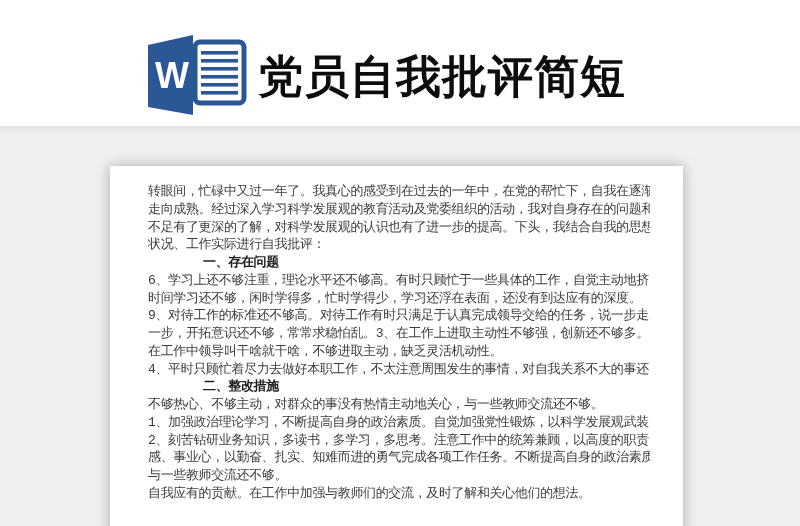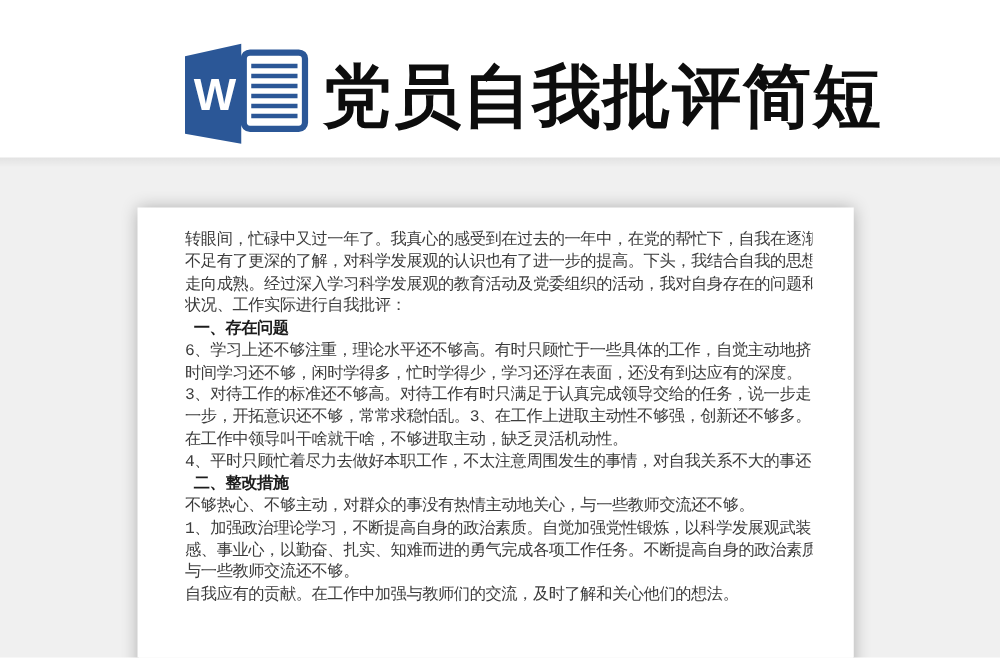--- a/index.html
+++ b/index.html
@@ -21,38 +21,38 @@
   }
   .word-icon .panel{fill:var(--word-blue,#2b5797);}
   .word-icon .doc-border{fill:#ffffff;stroke:var(--word-blue,#2b5797);stroke-width:5px;}
   .word-icon .stripe{fill:var(--word-blue,#2b5797);}
   .word-icon text{
     fill:#ffffff;font-family:"Liberation Sans",sans-serif;
     font-weight:bold;font-size:36px;
   }
   .page-title{
     position:absolute;left:258px;top:53px;
-    font-size:55px;line-height:48px;font-weight:bold;
+    font-size:45px;line-height:48px;font-weight:bold;
     color:var(--title-color,#0d0d0d);
     letter-spacing:1px;white-space:nowrap;
   }
   .doc-page{
     position:absolute;left:110px;top:166px;width:573px;height:620px;
     background:var(--page-bg,#ffffff);
     box-shadow:0 0 13px rgba(0,0,0,0.30);
   }
   .doc-text{
     padding:17px 33px 0 38px;
     font-size:13px;letter-spacing:-0.35px;
     color:var(--body-text,#3c3c3c);
   }
   .doc-line{
     height:17.75px;line-height:17.75px;white-space:nowrap;overflow:hidden;font-family:Liberation Mono, monospace;
   }
-  .doc-line.bold{font-weight:bold;color:#1c1c1c;}
+  .doc-line.bold{font-weight:bold;color:#1c1c1c;margin-left:48px;}
   .doc-line.indent{padding-left:7px;}
 </style>
 </head>
 <body>
 
 <div class="stage">
 
   <div class="header">
     <svg class="word-icon" viewBox="0 0 102 85">
       <rect class="doc-border" x="50" y="10" width="49" height="61" rx="5"></rect>
@@ -65,32 +65,33 @@
       <polygon class="panel" points="3,13 48,3 48,83 3,75"></polygon>
       <text x="10" y="56">W</text>
     </svg>
     <div class="page-title">党员自我批评简短</div>
   </div>
   <div class="header-shadow"></div>
 
   <div class="doc-page">
     <div class="doc-text">
         <div class="doc-line">转眼间，忙碌中又过一年了。我真心的感受到在过去的一年中，在党的帮忙下，自我在逐渐</div>
+        <div class="doc-line">走向成熟。经过深入学习科学发展观的教育活动及党委组织的活动，我对自身存在的问题和</div>
         <div class="doc-line">不足有了更深的了解，对科学发展观的认识也有了进一步的提高。下头，我结合自我的思想</div>
-        <div class="doc-line">走向成熟。经过深入学习科学发展观的教育活动及党委组织的活动，我对自身存在的问题和</div>
         <div class="doc-line">状况、工作实际进行自我批评：</div>
         <div class="doc-line bold indent">一、存在问题</div>
         <div class="doc-line">6、学习上还不够注重，理论水平还不够高。有时只顾忙于一些具体的工作，自觉主动地挤</div>
         <div class="doc-line">时间学习还不够，闲时学得多，忙时学得少，学习还浮在表面，还没有到达应有的深度。</div>
-        <div class="doc-line">3、对待工作的标准还不够高。对待工作有时只满足于认真完成领导交给的任务，说一步走</div>
+        <div class="doc-line">9、对待工作的标准还不够高。对待工作有时只满足于认真完成领导交给的任务，说一步走</div>
         <div class="doc-line">一步，开拓意识还不够，常常求稳怕乱。3、在工作上进取主动性不够强，创新还不够多。</div>
         <div class="doc-line">在工作中领导叫干啥就干啥，不够进取主动，缺乏灵活机动性。</div>
         <div class="doc-line">4、平时只顾忙着尽力去做好本职工作，不太注意周围发生的事情，对自我关系不大的事还</div>
         <div class="doc-line bold indent">二、整改措施</div>
         <div class="doc-line">不够热心、不够主动，对群众的事没有热情主动地关心，与一些教师交流还不够。</div>
         <div class="doc-line">1、加强政治理论学习，不断提高自身的政治素质。自觉加强党性锻炼，以科学发展观武装</div>
+        <div class="doc-line">2、刻苦钻研业务知识，多读书，多学习，多思考。注意工作中的统筹兼顾，以高度的职责</div>
         <div class="doc-line">感、事业心，以勤奋、扎实、知难而进的勇气完成各项工作任务。不断提高自身的政治素质</div>
         <div class="doc-line">与一些教师交流还不够。</div>
         <div class="doc-line">自我应有的贡献。在工作中加强与教师们的交流，及时了解和关心他们的想法。</div>
       </div>
   </div>
 
 </div>
 
 </body></html>

